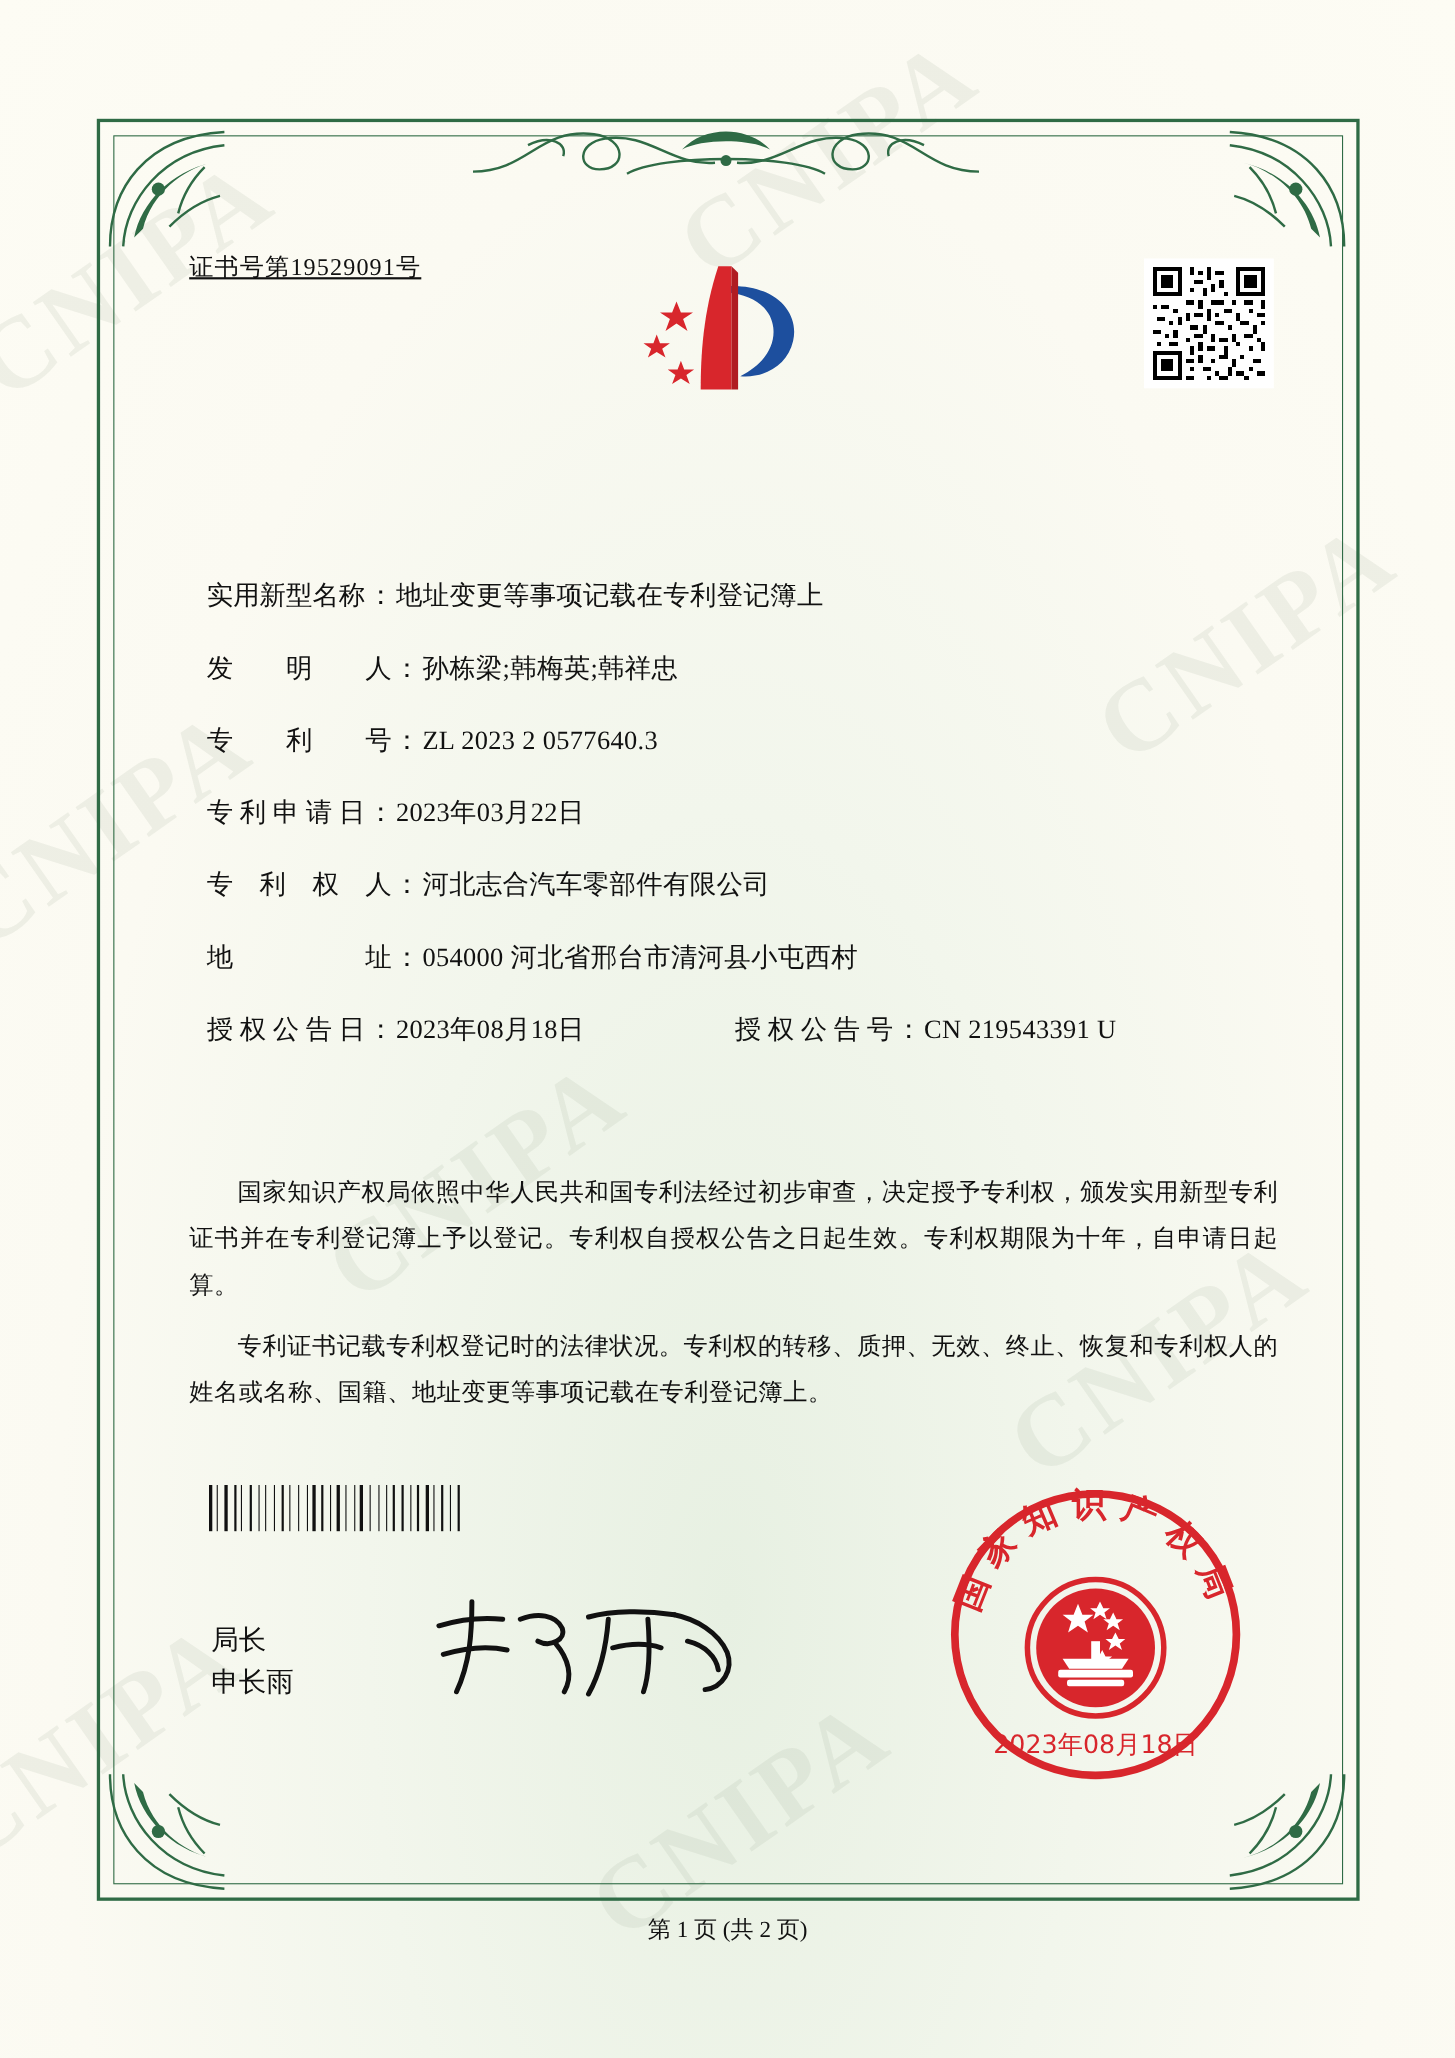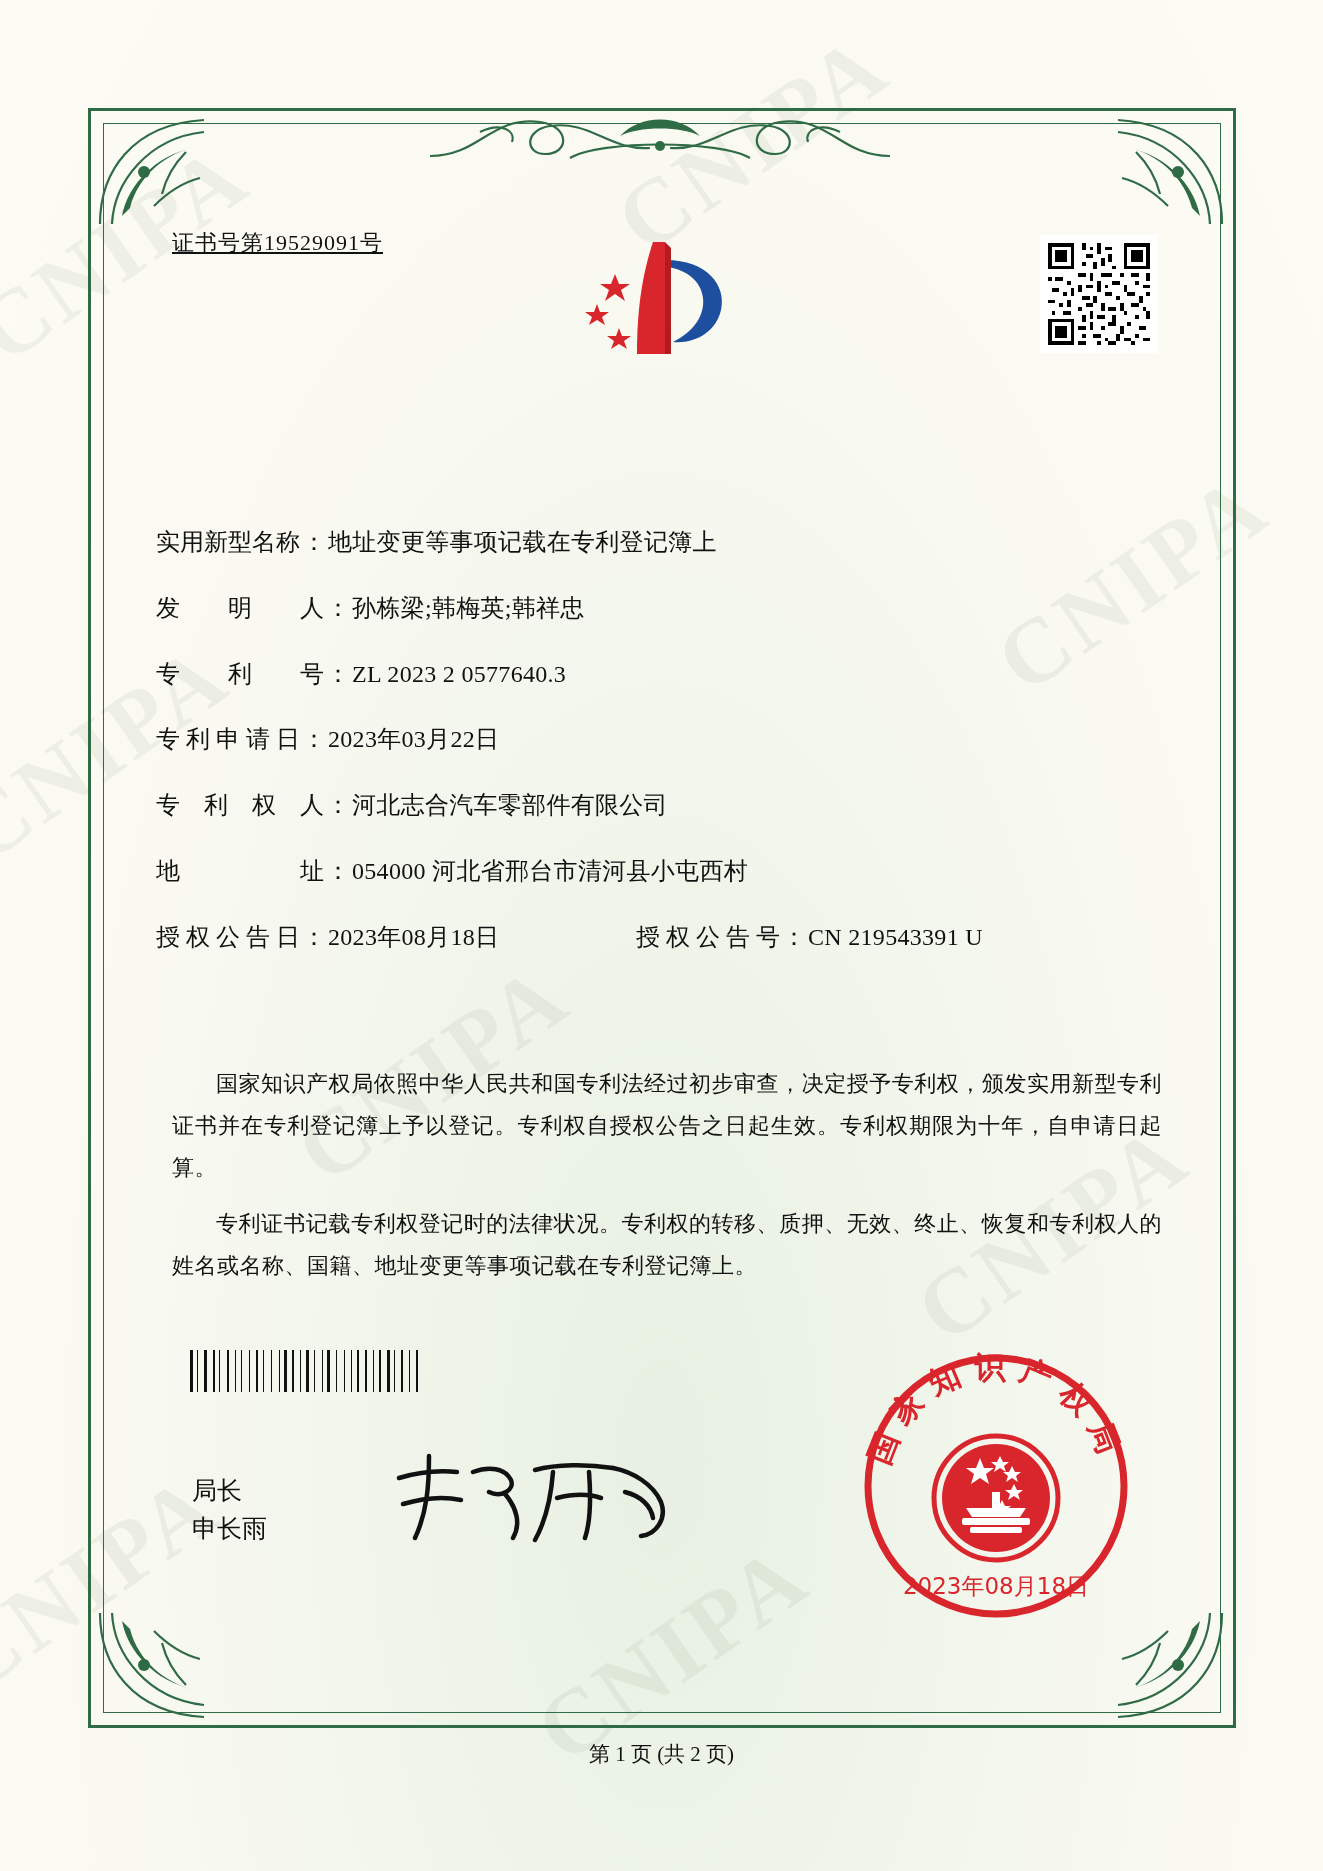--- a/index.html
+++ b/index.html
@@ -119,21 +119,21 @@
     font-size: 56px;
     font-weight: bold;
     letter-spacing: 6px;
     color: #0a0a0a;
     font-family: "DejaVu Sans", "Liberation Sans", sans-serif;
   }
 
   
   .fields {
     position: absolute;
-    left: 156px; top: 528px;
+    left: 188px; top: 528px;
     width: 990px;
   }
   .field-row {
     display: flex;
     align-items: baseline;
     margin-bottom: 37px;
     font-size: 24px;
     color: #111;
     line-height: 1.2;
   }

